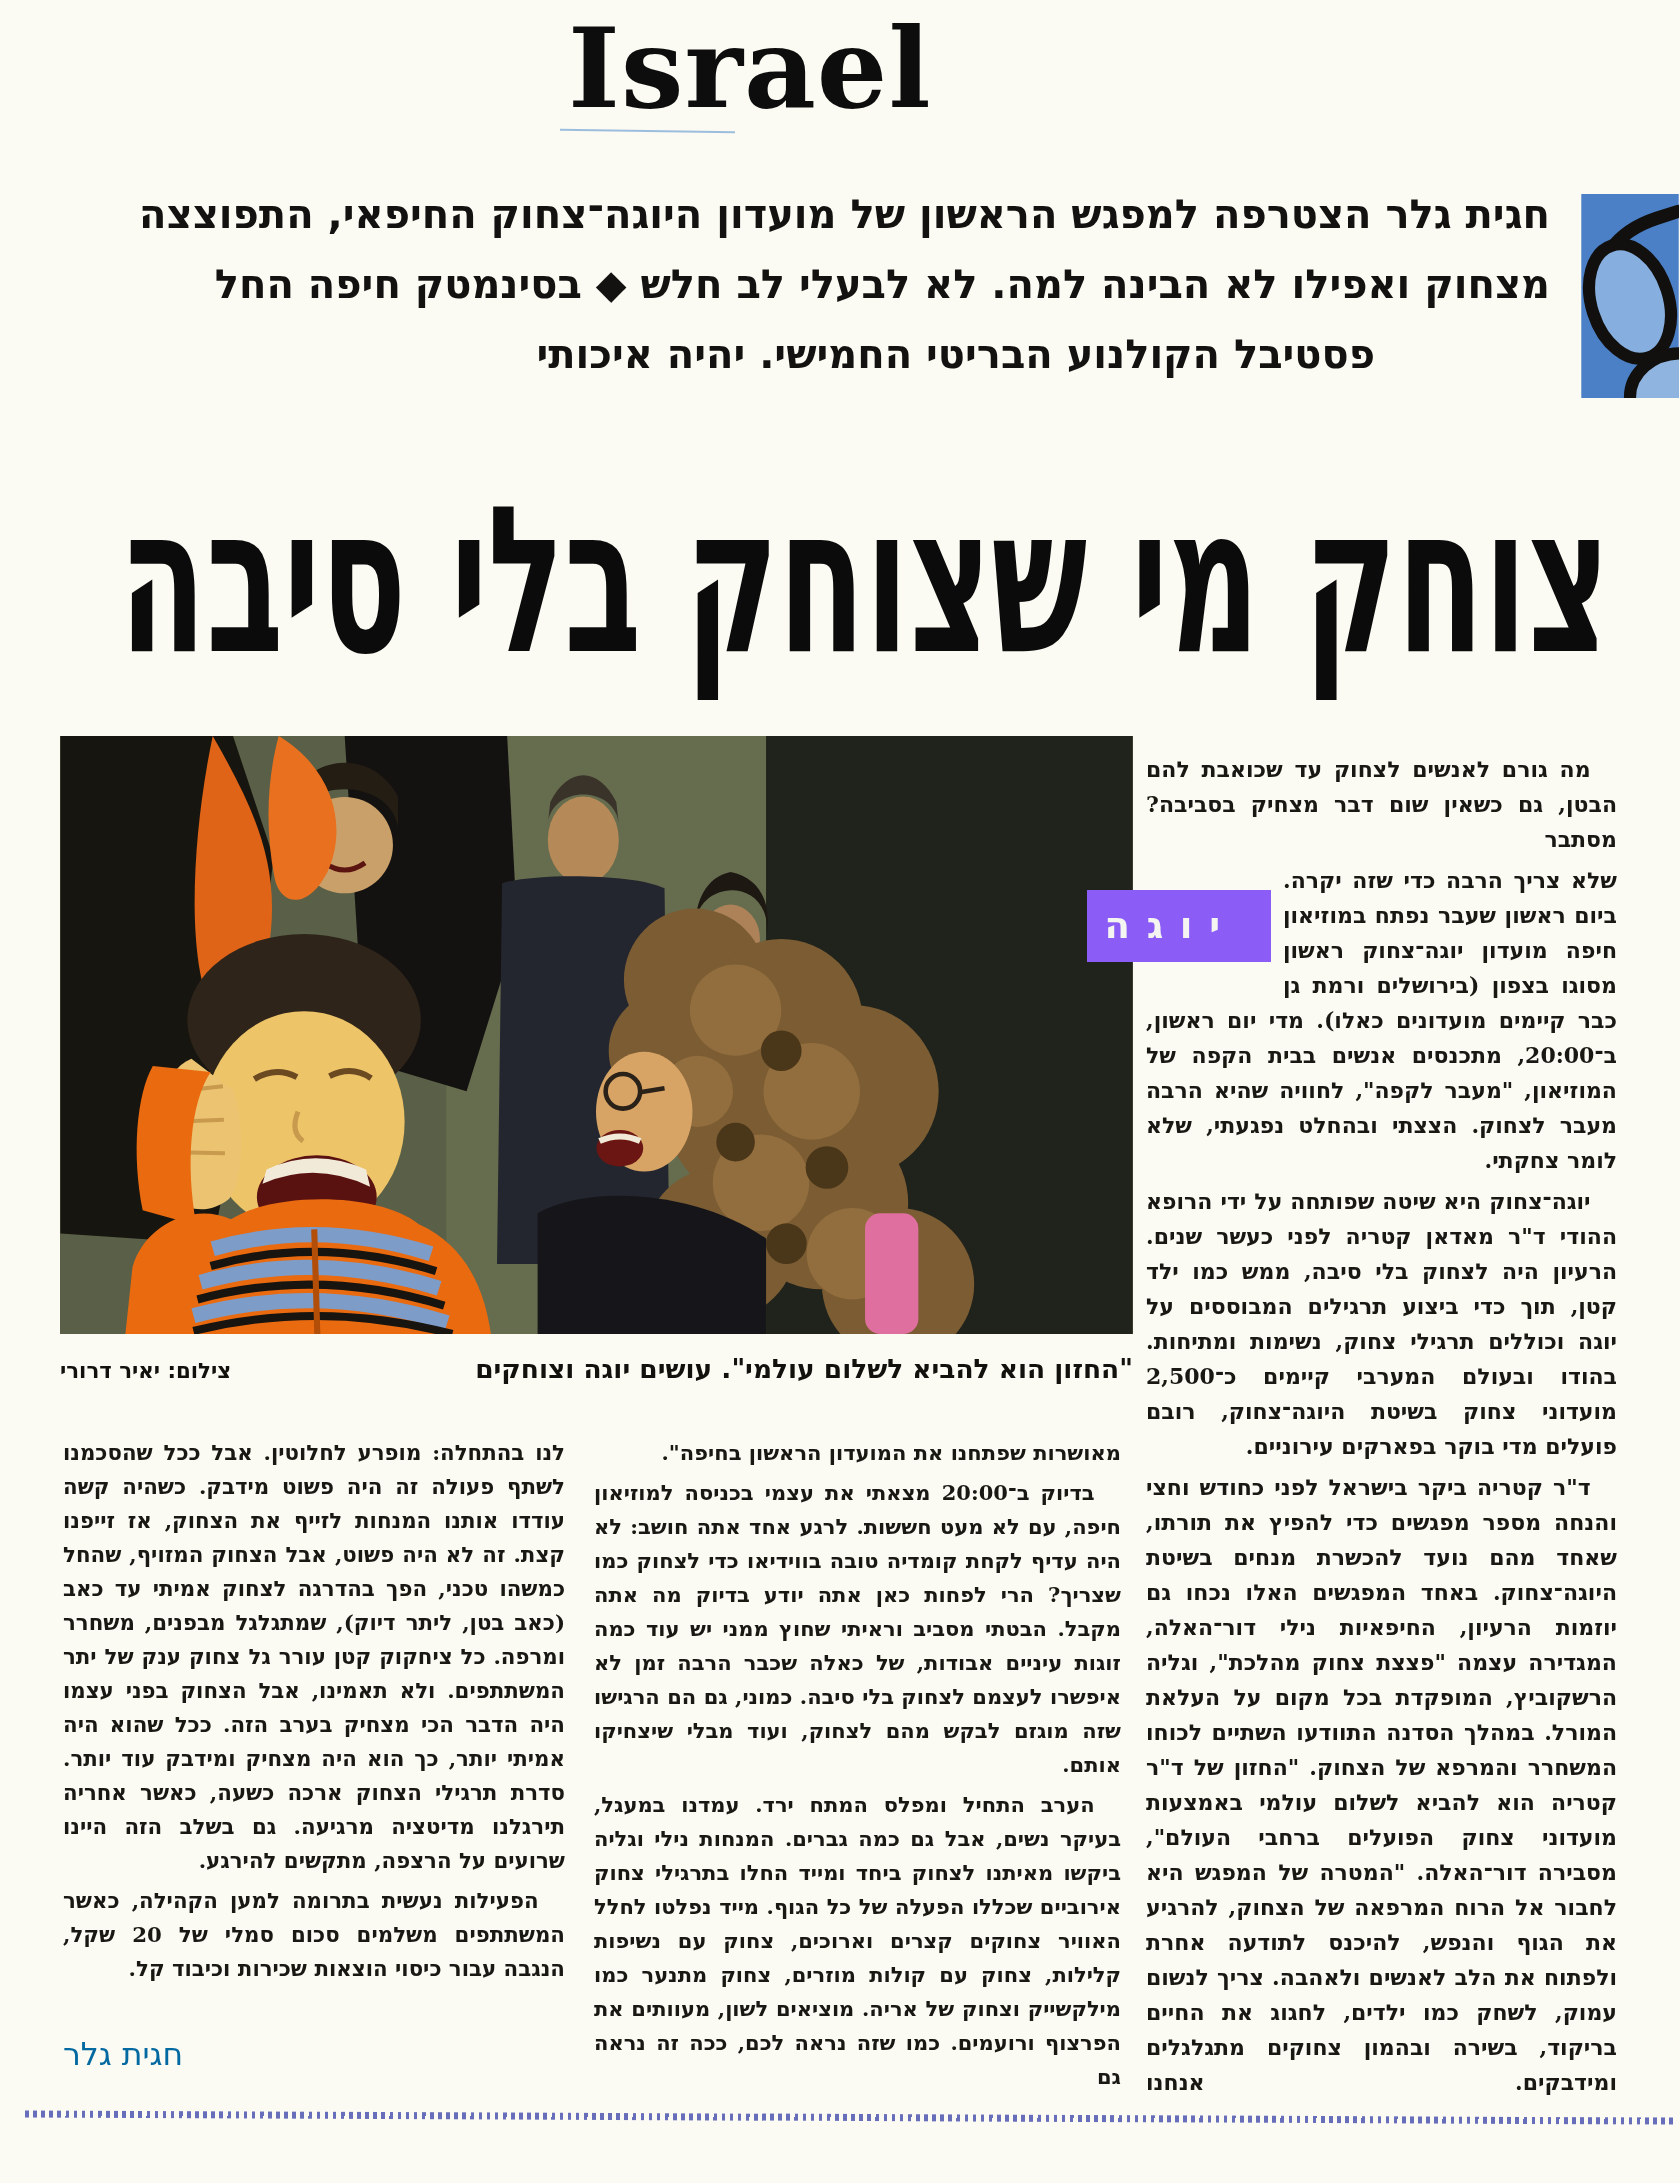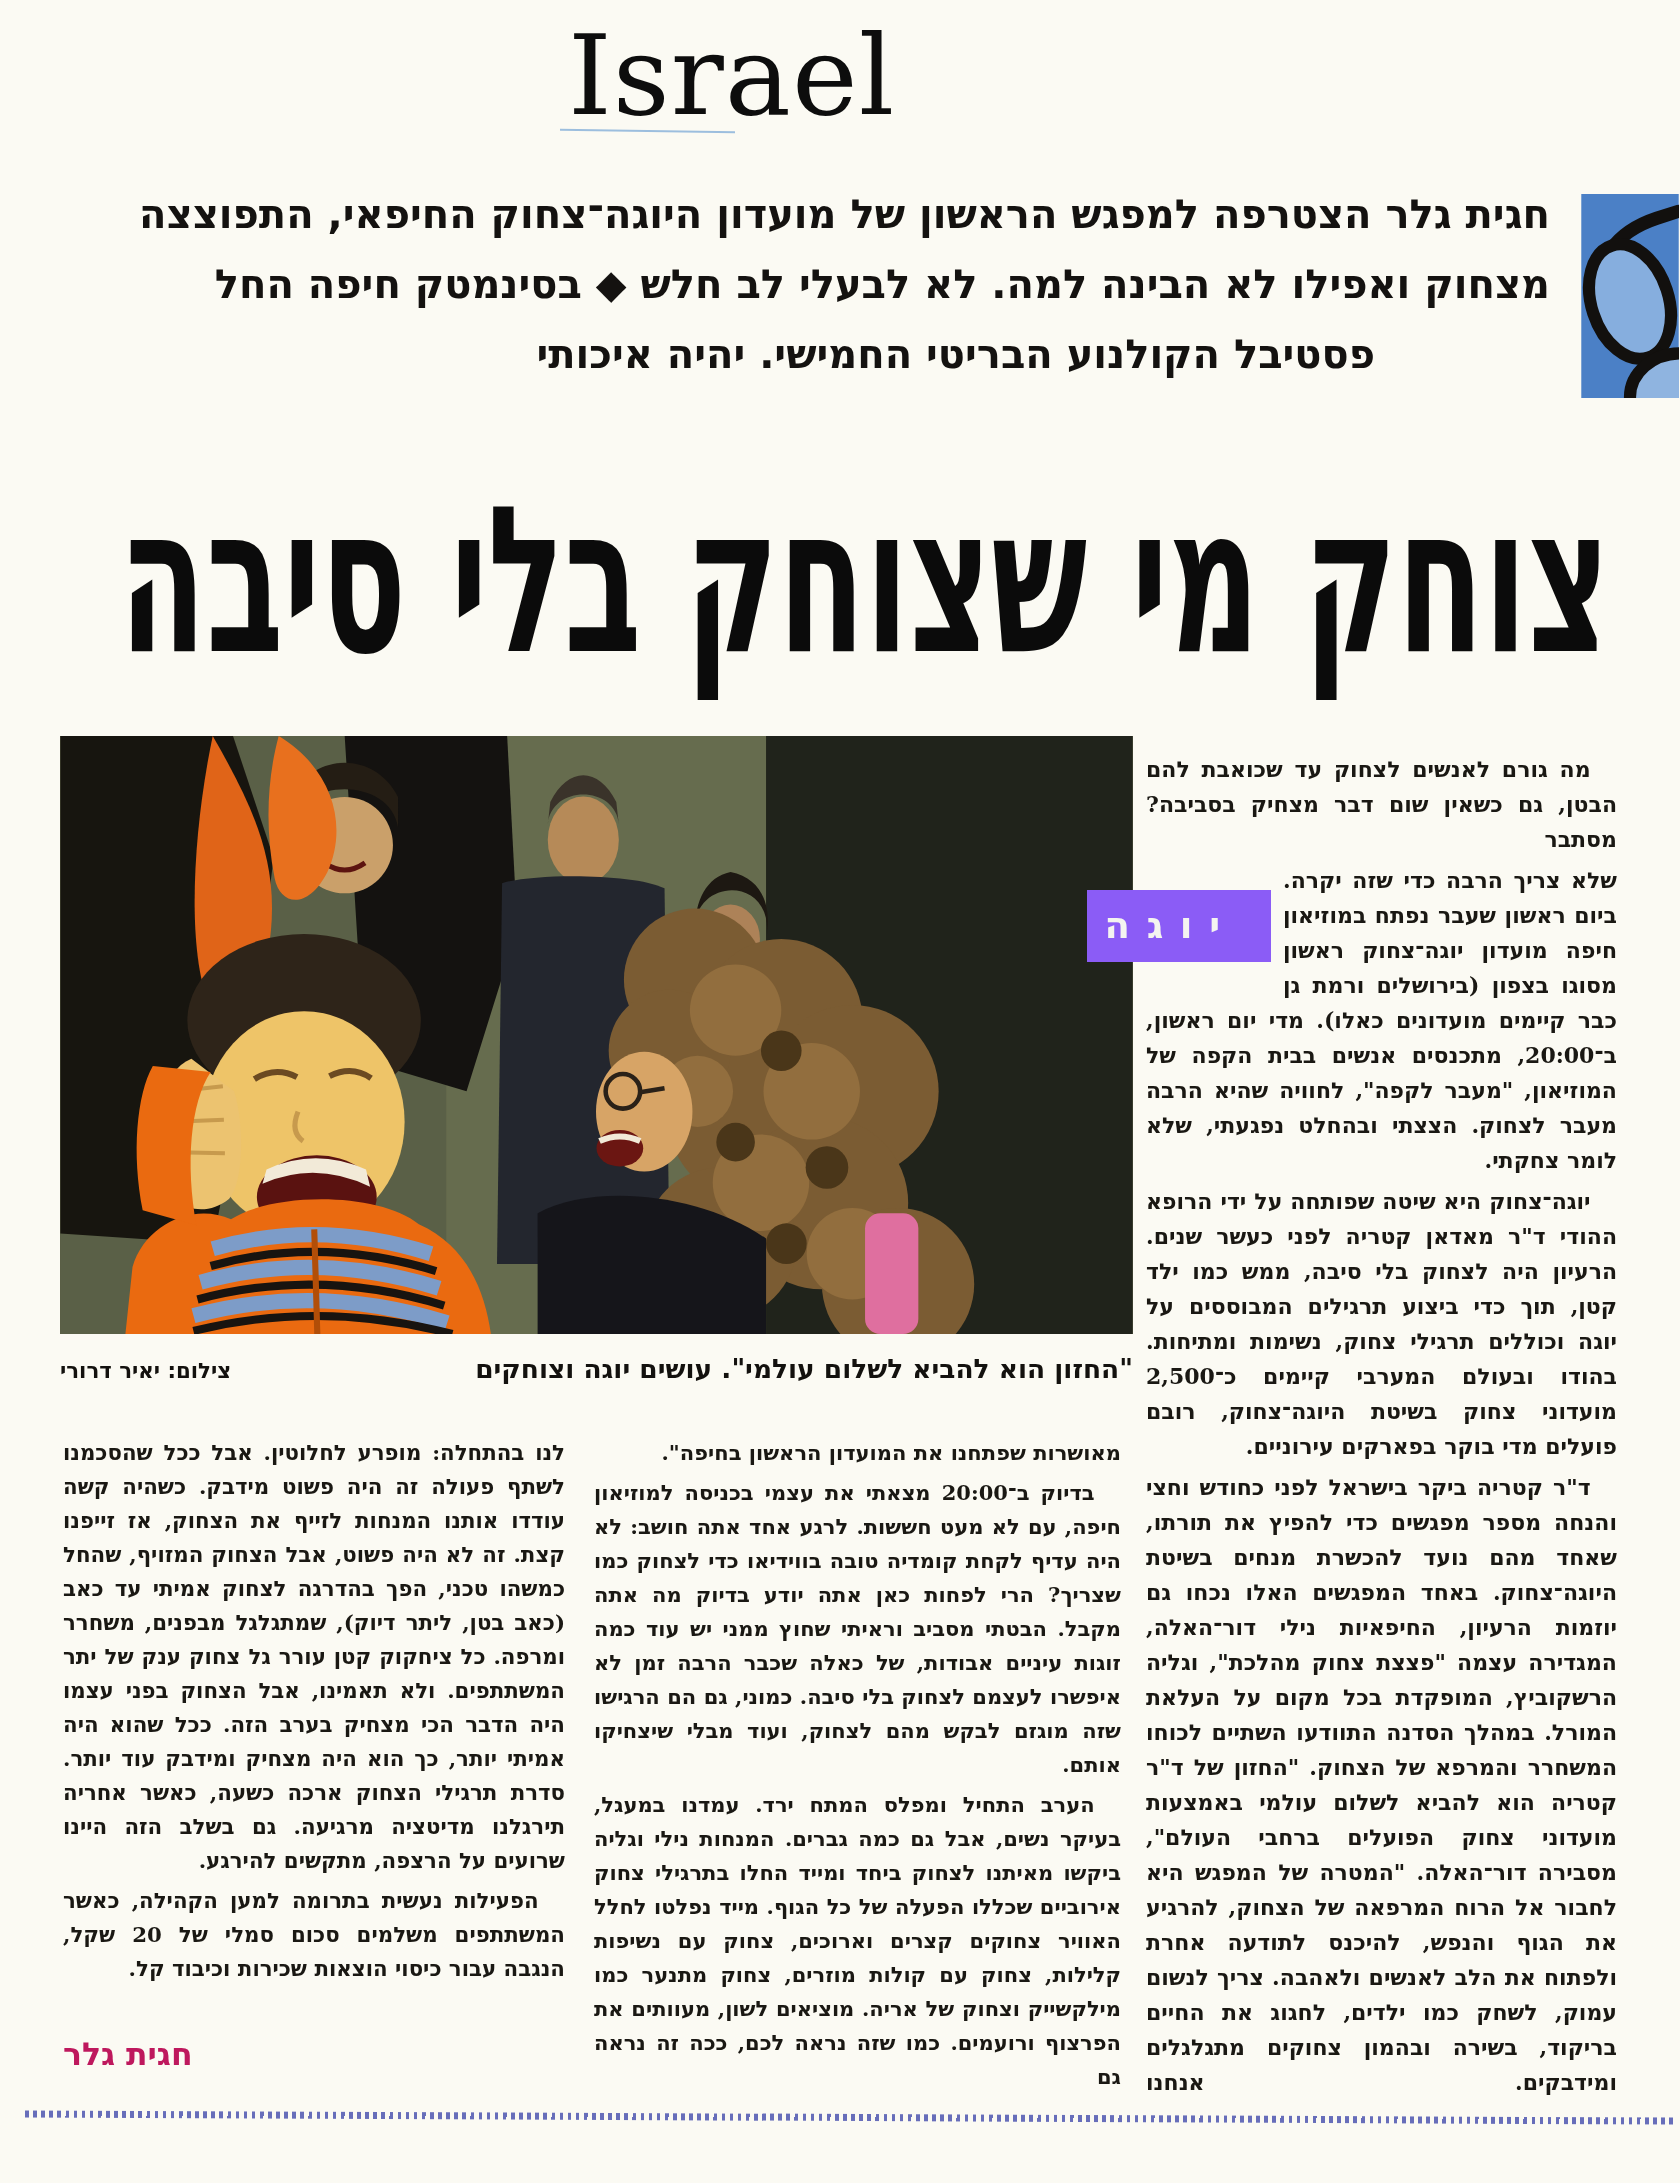--- a/index.html
+++ b/index.html
@@ -8,23 +8,23 @@
     width:1680px;height:2183px;
     background:#fbfaf3;
     overflow:hidden;
     font-family:"DejaVu Serif","DejaVu Sans",serif;
     color:#171512;
     direction:rtl;
   }
   .abs{position:absolute;}
   
   #israel-title{
-    left:568px;top:15px;
+    left:568px;top:7px;
     font-family:"DejaVu Serif","Liberation Serif",serif;
-    font-weight:normal;font-size:111px;line-height:122px;
+    font-weight:bold;font-size:111px;line-height:122px;
     color:#0d0d0d;letter-spacing:1px;direction:ltr;
   }
   #title-underline{
     left:560px;top:130px;width:175px;height:2px;
     background:#9cbede;transform:rotate(0.9deg);
   }
   #subheadline{
     right:130px;top:179px;width:1422px;
     font-weight:bold;font-size:40px;line-height:70px;
     text-align:right;color:#141210;
@@ -60,21 +60,21 @@
   .col p{margin:6px;padding:0;font-weight:bold;}
   .col p.indent{text-indent:26.4px;}
   .col p.flow{text-align-last:justify;}
   #col-right{left:1140px;top:746px;width:483px;font-size:22px;line-height:35px;}
   #col-middle{left:588px;top:1430px;width:539px;font-size:21px;line-height:34px;}
   #col-left{left:57px;top:1430px;width:514px;font-size:21.3px;line-height:34px;}
   #yoga-spacer{float:left;width:143px;height:138px;}
   #byline{
     left:63px;top:2036px;
     font-family:"DejaVu Sans","Liberation Sans",sans-serif;
-    font-weight:bold;font-size:31.5px;color:#be185d;
+    font-weight:normal;font-size:31.5px;color:#0369a1;
   }
   #bottom-rule{
     left:25.4px;top:2114px;width:1649px;height:6.6px;
     background:repeating-linear-gradient(90deg,#4d55b0 0 3.6px,transparent 3.6px 8.1px);
     transform:rotate(0.25deg);opacity:0.85;
   }
 </style>
 </head>
 <body>
 

